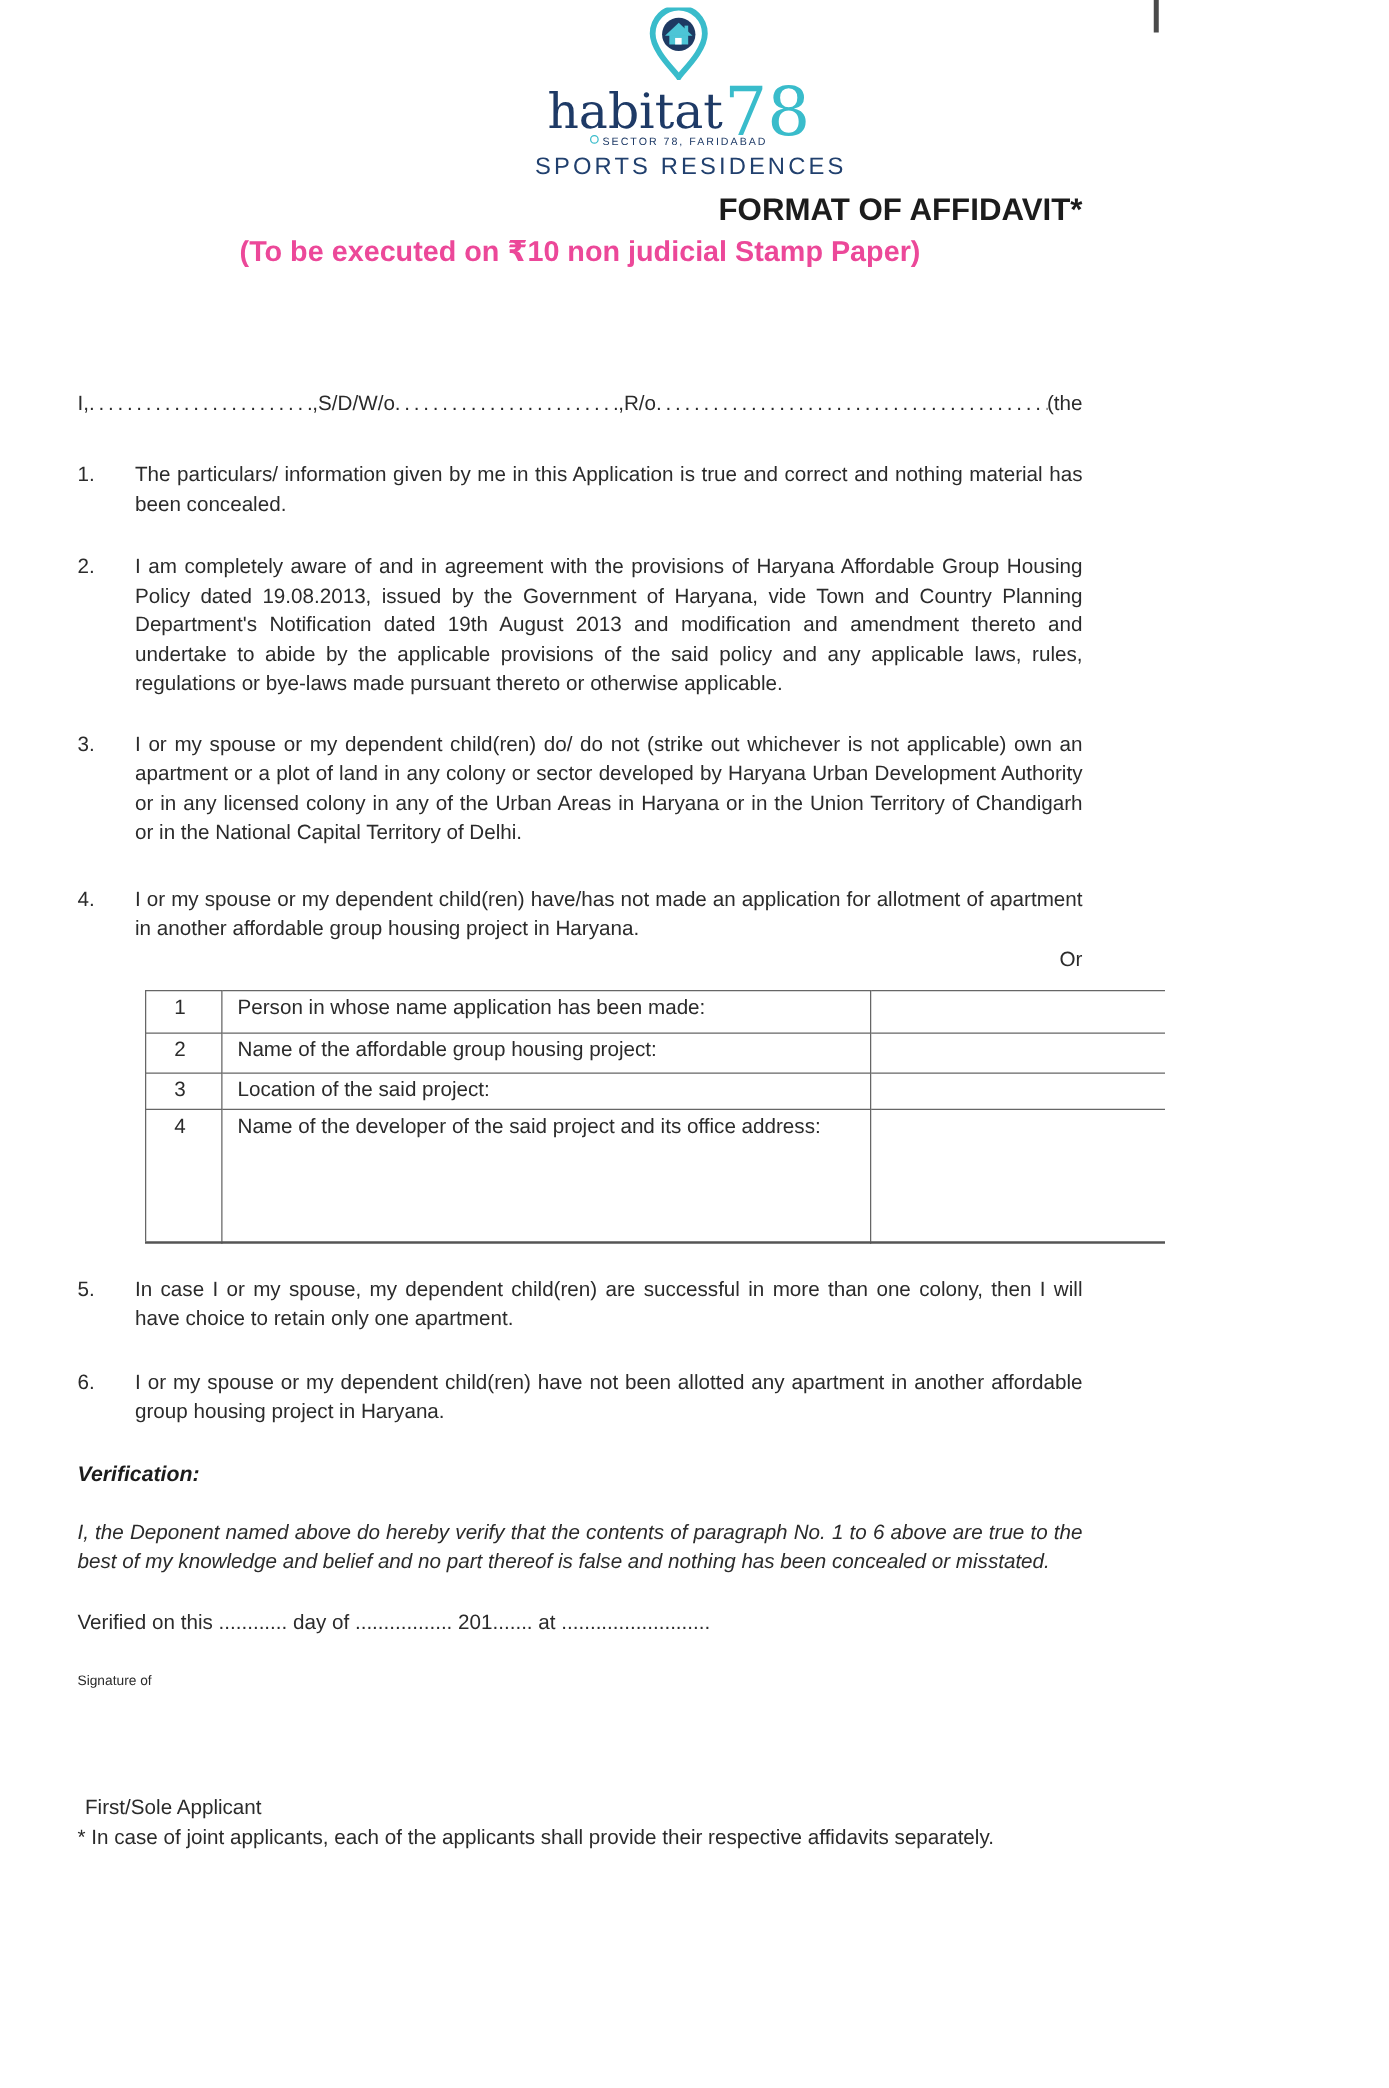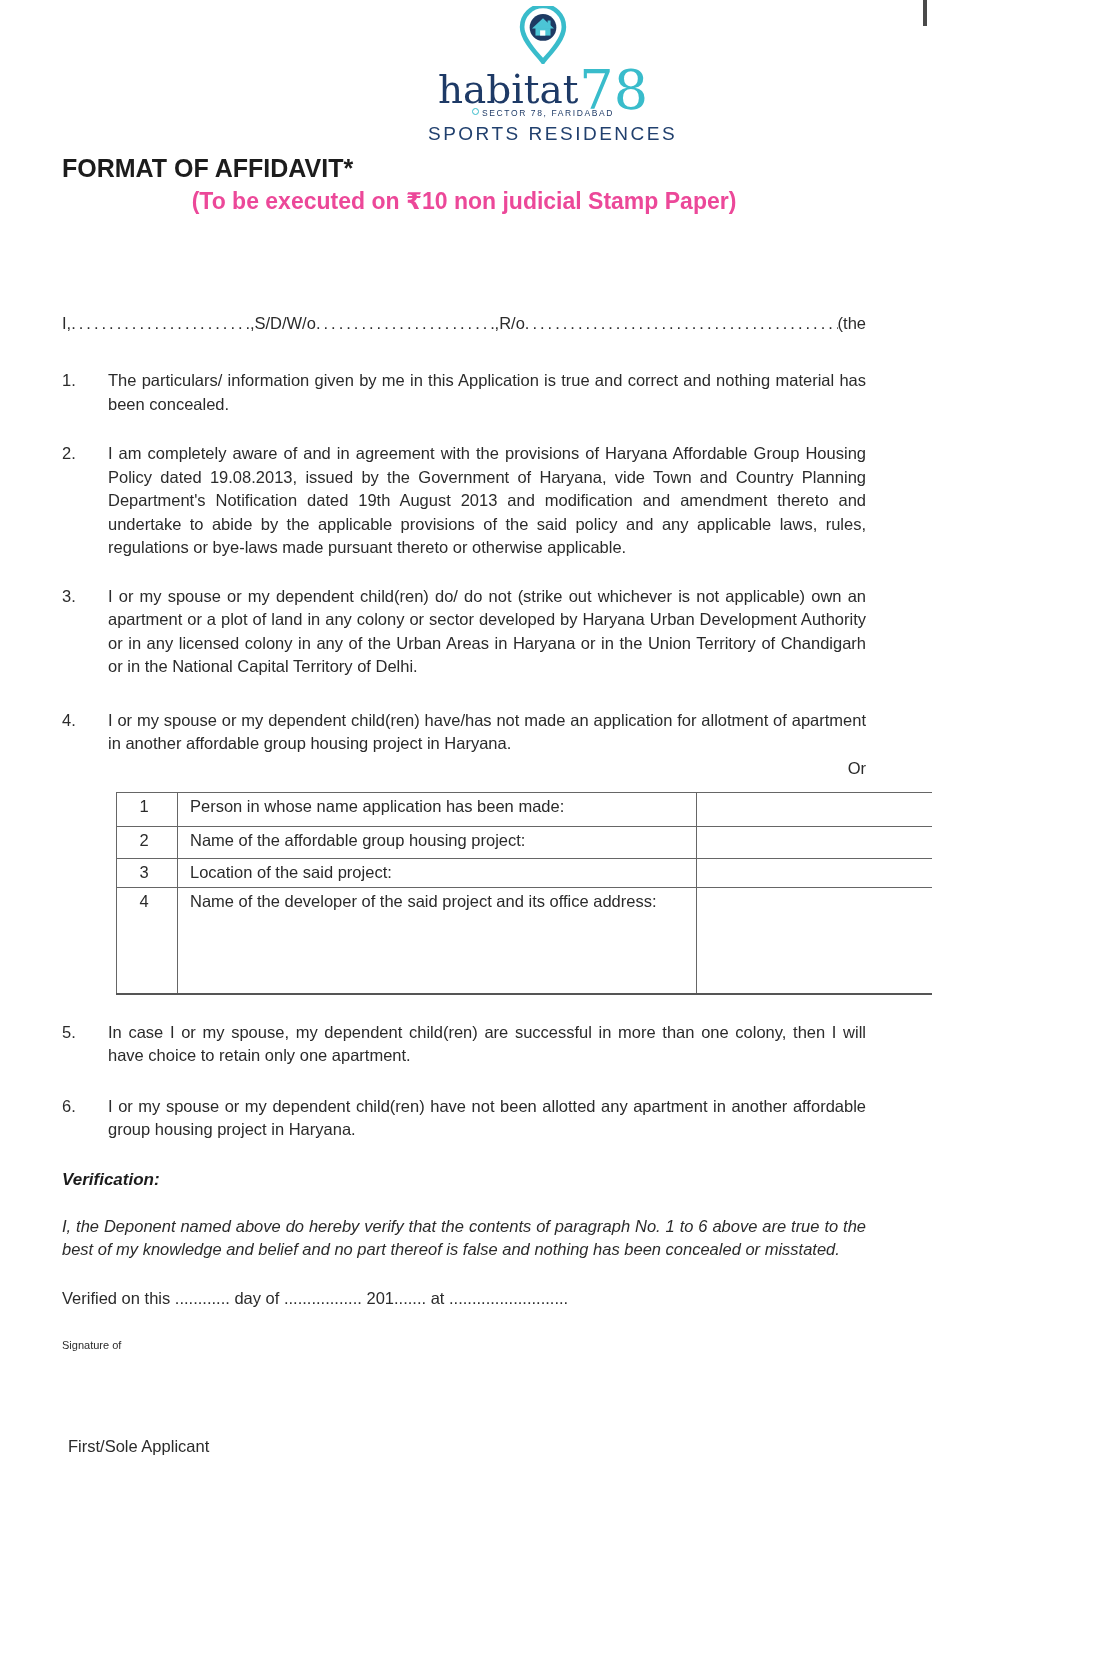--- a/index.html
+++ b/index.html
@@ -18,21 +18,21 @@
   .logo{width:230px;margin:6px 0 0 366px;text-align:center;}
   .pin-wrap{height:60px;}
   .pin-wrap svg{display:block;margin:0 auto;}
   .brand-line{height:48px;line-height:48px;white-space:nowrap;}
   .brand-word{font-family:"DejaVu Serif","Liberation Serif",serif;font-size:39px;color:#1e3a66;letter-spacing:0px;}
   .brand-num{font-family:"DejaVu Serif","Liberation Serif",serif;font-size:54px;color:#39bccb;margin-left:1px;vertical-align:-6px;}
   .brand-sub{height:12px;font-size:8.5px;letter-spacing:1.6px;color:#1e3a66;white-space:nowrap;margin-top:-6px;}
   .sub-dot{display:inline-block;width:5px;height:5px;border:1px solid #39bccb;border-radius:50%;margin-right:3px;vertical-align:1px;}
   .brand-tag{height:22px;font-size:19px;letter-spacing:2.5px;color:#21406e;white-space:nowrap;margin-top:3px;}
   
-  .doc-title{margin:10px 0 0 0;text-align:left;font-size:25px;line-height:26px;font-weight:700;color:#1c1c1c;}
+  .doc-title{margin:10px 0 0 0;text-align:right;font-size:25px;line-height:26px;font-weight:700;color:#1c1c1c;}
   .doc-subtitle{margin:6px 0 0 0;text-align:center;font-size:23px;line-height:28px;font-weight:700;color:#ec4899;}
   
   .intro{margin-top:96px;font-size:16.5px;line-height:25px;}
   .intro-l1{display:flex;align-items:baseline;white-space:nowrap;}
   .dots{overflow:hidden;flex:1 1 0;letter-spacing:3px;}
   .dots.wide{flex:1.75 1 0;}
   .clause{position:relative;padding-left:46px;font-size:16.5px;line-height:23.5px;}
   .clause .num{position:absolute;left:0;top:0;}
   .ctext{text-align:justify;}
   .or-line{text-align:right;margin-left:-46px;line-height:24px;}
@@ -161,14 +161,15 @@
   <div class="clause mt-c6">
     <span class="num">6.</span>
     <div class="ctext">I or my spouse or my dependent child(ren) have not been allotted any apartment in another affordable group housing project in Haryana.</div>
   </div>
 
   <div class="verif-head">Verification:</div>
   <div class="verif-body">I, the Deponent named above do hereby verify that the contents of paragraph No. 1 to 6 above are true to the best of my knowledge and belief and no part thereof is false and nothing has been concealed or misstated.</div>
   <div class="verified-line">Verified on this ............ day of ................. 201....... at ..........................</div>
   <div class="sig-label">Signature of</div>
   <div class="applicant-label">First/Sole Applicant</div>
+  <div class="footnote">* In case of joint applicants, each of the applicants shall provide their respective affidavits separately.</div>
 
 </div>
 
 </body></html>

